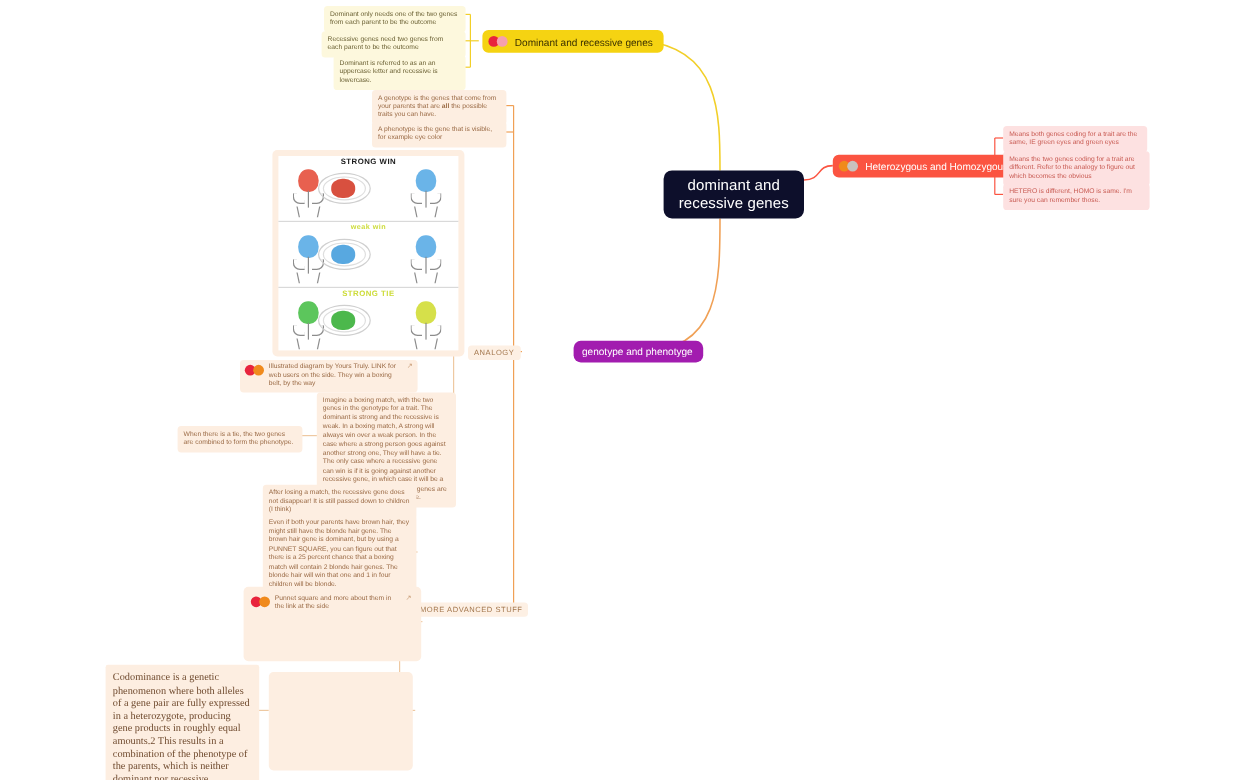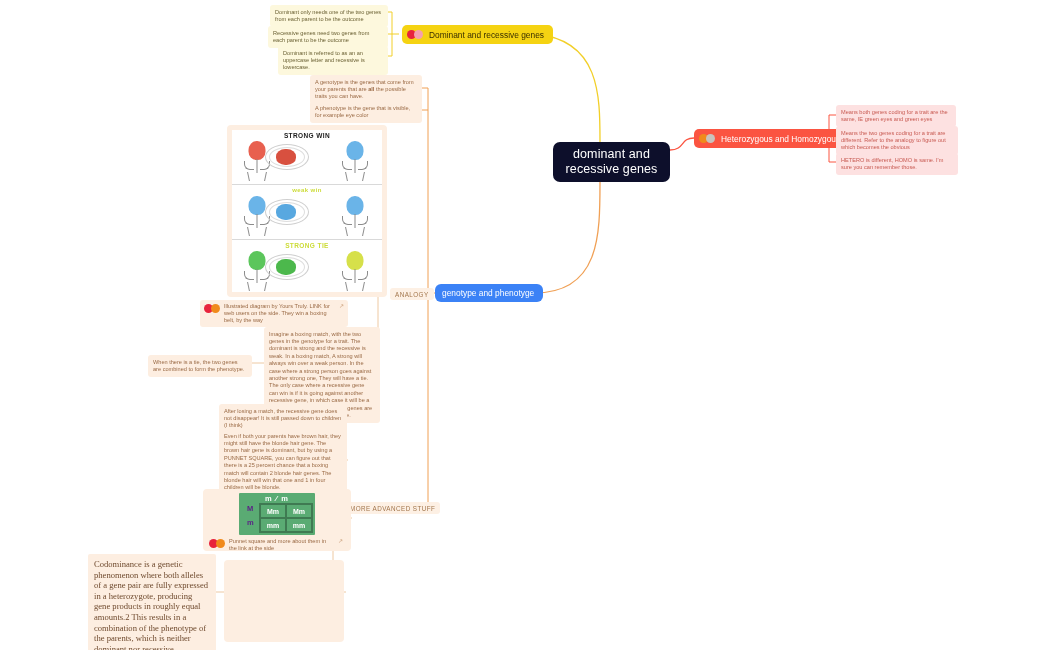--- a/index.html
+++ b/index.html
@@ -36,21 +36,21 @@
     padding:0 9px 0 5px;
     height:19px;
     box-sizing:border-box;
     color:#ffffff;
     font-size:8.4px;
     white-space:nowrap;
   }
   .topic .tlabel{margin-left:6px;}
   .topic-yellow{background:#f5d312;color:#3a3000;}
   .topic-red{background:#fb5441;color:#ffffff;}
-  .topic-orange{background:#3b82f6;color:#ffffff;border-radius:6px;height:18px;}
+  .topic-orange{background:#a21caf;color:#ffffff;border-radius:6px;height:18px;margin-left:43px;}
 
   
   .iconpair{display:inline-flex;align-items:center;}
   .ic{
     width:9px;height:9px;border-radius:50%;
     display:inline-block;position:relative;
   }
   .ic+.ic{margin-left:-2px;}
   .ic-red{background:#e8233c;}
   .ic-pink{background:#f5a0ae;}
@@ -390,31 +390,20 @@
   </div>
 
   <div class="note note-peach" style="left:264px;top:327px;width:116px;">Imagine a boxing match, with the two genes in the genotype for a trait. The dominant is strong and the recessive is weak. In a boxing match, A strong will always win over a weak person. In the case where a strong person goes against another strong one, They will have a tie. The only case where a recessive gene can win is if it is going against another recessive gene, in which case it will be a tie. When there is a tie, the two genes are combined to form the phenotype.</div>
 
   <div class="note note-peach" style="left:148px;top:355px;width:104px;">When there is a tie, the two genes are combined to form the phenotype.</div>
 
   <div class="note note-peach" style="left:219px;top:404px;width:128px;">After losing a match, the recessive gene does not disappear! It is still passed down to children (I think)</div>
   <div class="note note-peach" style="left:219px;top:429px;width:128px;">Even if both your parents have brown hair, they might still have the blonde hair gene. The brown hair gene is dominant, but by using a PUNNET SQUARE, you can figure out that there is a 25 percent chance that a boxing match will contain 2 blonde hair genes. The blonde hair will win that one and 1 in four children will be blonde.</div>
 
   <div class="punnettwrap">
-    <div class="punnett">
-      <div class="pun-top">m  ⁄  m</div>
-      <div class="pun-rowlabel r1">M</div>
-      <div class="pun-rowlabel r2">m</div>
-      <div class="pun-grid">
-        <div class="pun-cell">Mm</div>
-        <div class="pun-cell">Mm</div>
-        <div class="pun-cell">mm</div>
-        <div class="pun-cell">mm</div>
-      </div>
-    </div>
     <div class="imgcaption" style="padding-left:2px;">
       <span class="cap-ic">
         <span class="ic ic-red"></span>
         <span class="ic ic-orange"></span>
       </span>
       <span class="cap-text">Punnet square and more about them in the link at the side</span>
       <span class="extlink">↗</span>
     </div>
   </div>
 

